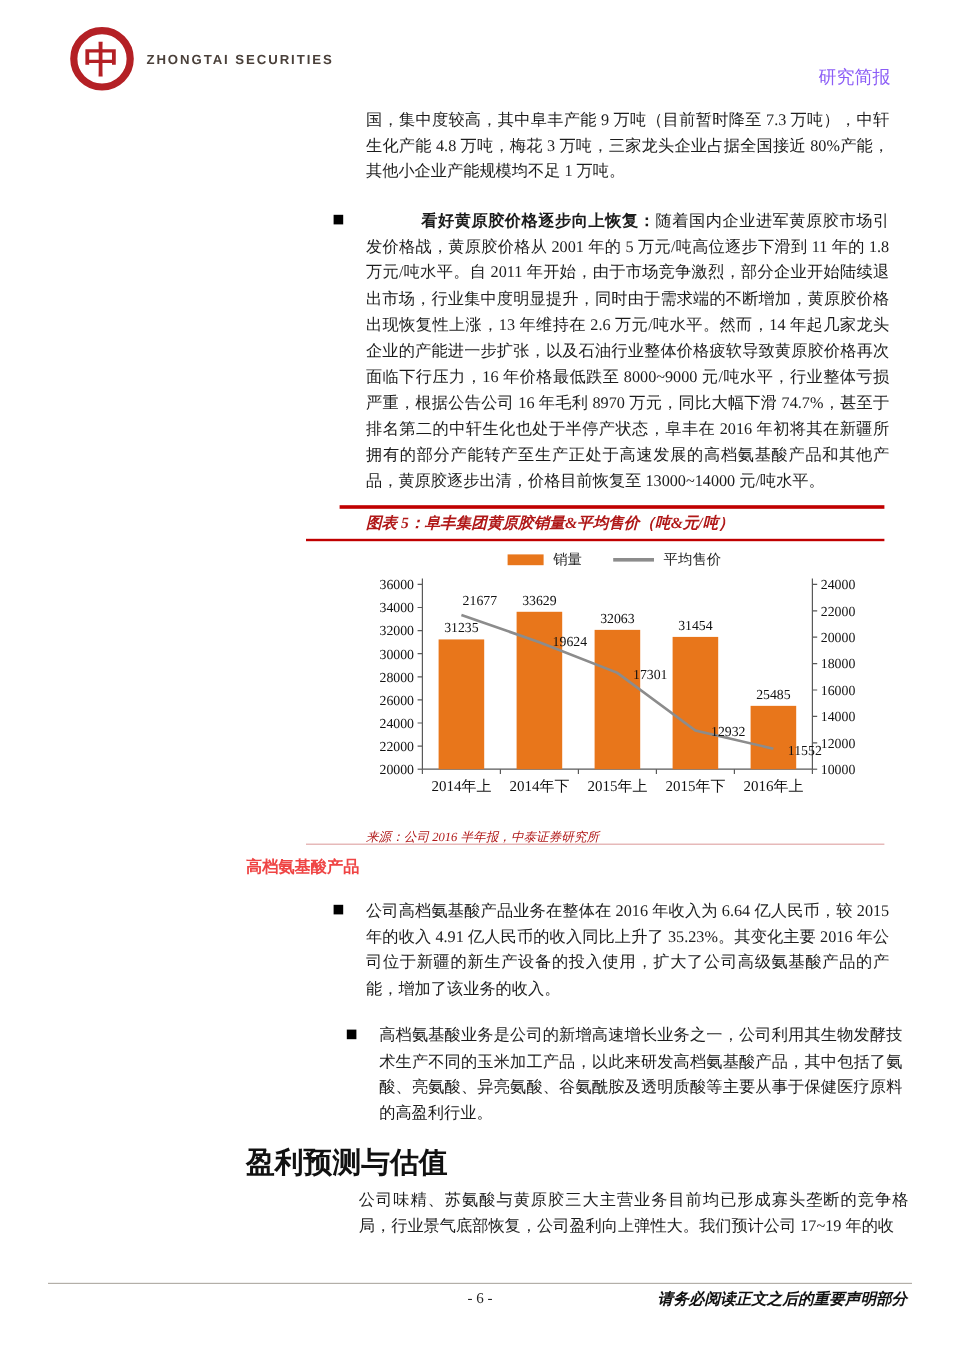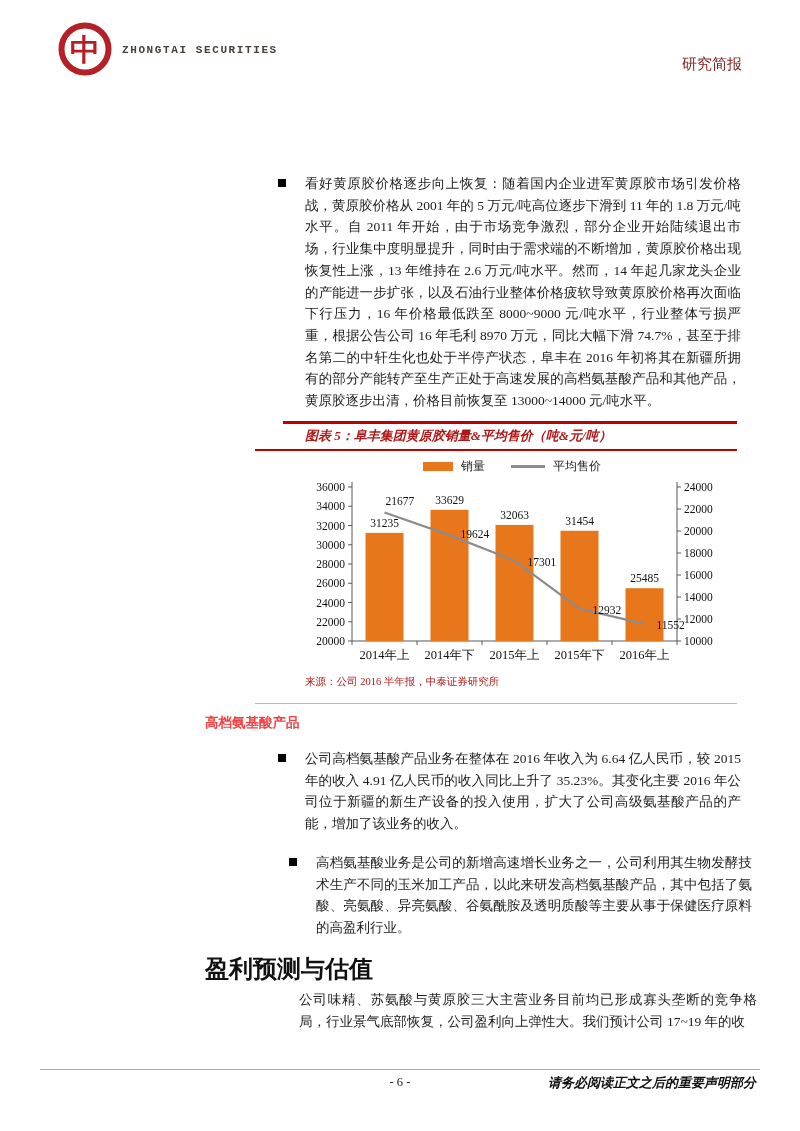--- a/index.html
+++ b/index.html
@@ -4,47 +4,47 @@
 <style>
   html,body{margin:0;padding:0;background:#fff;}
   .page{position:relative;width:800px;height:1131px;background:#ffffff;overflow:hidden;
         font-family:"Liberation Serif","DejaVu Serif",serif;color:#1c1c1c;}
   .abs{position:absolute;}
 
   
   .logo-row{position:absolute;left:56px;top:20px;display:flex;align-items:center;gap:8px;}
   .brand-cn{font-family:"Liberation Sans","DejaVu Sans",sans-serif;font-weight:700;
             font-size:31px;line-height:33px;color:#3b3734;letter-spacing:2px;}
-  .brand-en{font-family:Liberation Mono, monospace;font-weight:700;
+  .brand-en{font-family:Liberation Sans, sans-serif;font-weight:700;
             font-size:11px;letter-spacing:1.6px;color:#4a403a;margin-top:1px;}
-  .doc-type{position:absolute;top:55px;right:58px;font-size:15px;color:#7f1d1d;}
+  .doc-type{position:absolute;top:55px;right:58px;font-size:15px;color:#8b5cf6;}
 
   
   .bodytext{font-size:13.5px;line-height:21.7px;text-align:justify;}
   .bullet{position:absolute;width:464px;}
   .bullet .marker{position:absolute;left:1px;top:6px;width:8px;height:8px;background:#000;}
   .bullet .btext{margin-left:28px;}
-  .lead{font-weight:normal;}
+  .lead{font-weight:bold;margin-left:46px;}
   .h-small{position:absolute;left:205px;font-size:13.5px;font-weight:bold;color:#ef4444;}
   .h-big{position:absolute;left:205px;font-size:24px;font-weight:bold;color:#111;}
 
   
   .figure{position:absolute;left:255px;top:421px;width:482px;height:288px;}
   .rule-top{position:absolute;left:28px;right:0;top:0;height:3px;background:#c00000;}
   .fig-caption{position:absolute;left:50px;top:6px;font-size:13px;font-weight:bold;
                font-style:italic;color:#b01818;}
   .rule-mid{position:absolute;left:0;right:0;top:28px;height:2px;background:#c00000;}
   .legend{position:absolute;left:0;right:0;top:37px;display:flex;justify-content:center;
           align-items:center;gap:8px;transform:translateX(16px);font-size:12px;color:#222;}
   .swatch-bar{display:inline-block;width:30px;height:9px;background:#e8761b;}
   .swatch-line{display:inline-block;width:34px;height:2.4px;background:#8c8c8c;margin-left:18px;}
   #chart-svg{position:absolute;left:45px;top:56px;}
   #chart-svg text{font-family:"Liberation Serif","DejaVu Serif",serif;font-size:11.5px;fill:#111;}
   #chart-svg text.cat{font-size:12.5px;}
-  .fig-source{position:absolute;left:50px;top:254px;font-size:10.5px;color:#b01818;}
+  .fig-source{position:absolute;left:50px;top:270px;font-size:10.5px;font-style:italic;color:#b01818;}
   .rule-bottom{position:absolute;left:0;right:0;top:282px;height:1px;background:#e0a9a9;}
 
   
   .footer-line{position:absolute;left:40px;right:40px;top:1069px;height:1px;background:#b3afa8;}
   .page-num{position:absolute;left:0;right:0;top:1075px;text-align:center;font-size:12.5px;color:#222;}
   .footer-notice{position:absolute;right:44px;top:1074px;font-size:13px;font-weight:bold;
                  font-style:italic;color:#111;margin-left:19px;}
 </style>
 </head>
 <body>
@@ -55,20 +55,21 @@
     <svg width="58" height="58" viewBox="0 0 58 58">
       <circle cx="29" cy="29" r="23.5" fill="none" stroke="#b42025" stroke-width="6"></circle>
       <text x="29" y="40" text-anchor="middle" font-size="30" font-weight="bold" fill="#b42025" font-family="'Liberation Serif',serif">中</text>
     </svg>
     <div>
       <div class="brand-en">ZHONGTAI SECURITIES</div>
     </div>
   </div>
   <div class="doc-type">研究简报</div>
 
+  <div class="abs bodytext" style="left:305px;top:89px;width:436px;">国，集中度较高，其中阜丰产能 9 万吨（目前暂时降至 7.3 万吨），中轩生化产能 4.8 万吨，梅花 3 万吨，三家龙头企业占据全国接近 80%产能，其他小企业产能规模均不足 1 万吨。</div>
 
   <div class="bullet" style="left:277px;top:173px;">
     <span class="marker"></span>
     <div class="btext bodytext">
       <span class="lead">看好黄原胶价格逐步向上恢复：</span><span>随着国内企业进军黄原胶市场引发价格战，黄原胶价格从 2001 年的 5 万元/吨高位逐步下滑到 11 年的 1.8 万元/吨水平。自 2011 年开始，由于市场竞争激烈，部分企业开始陆续退出市场，行业集中度明显提升，同时由于需求端的不断增加，黄原胶价格出现恢复性上涨，13 年维持在 2.6 万元/吨水平。然而，14 年起几家龙头企业的产能进一步扩张，以及石油行业整体价格疲软导致黄原胶价格再次面临下行压力，16 年价格最低跌至 8000~9000 元/吨水平，行业整体亏损严重，根据公告公司 16 年毛利 8970 万元，同比大幅下滑 74.7%，甚至于排名第二的中轩生化也处于半停产状态，阜丰在 2016 年初将其在新疆所拥有的部分产能转产至生产正处于高速发展的高档氨基酸产品和其他产品，黄原胶逐步出清，价格目前恢复至 13000~14000 元/吨水平。</span>
     </div>
   </div>
 
   <div class="figure">
     <div class="rule-top"></div>

